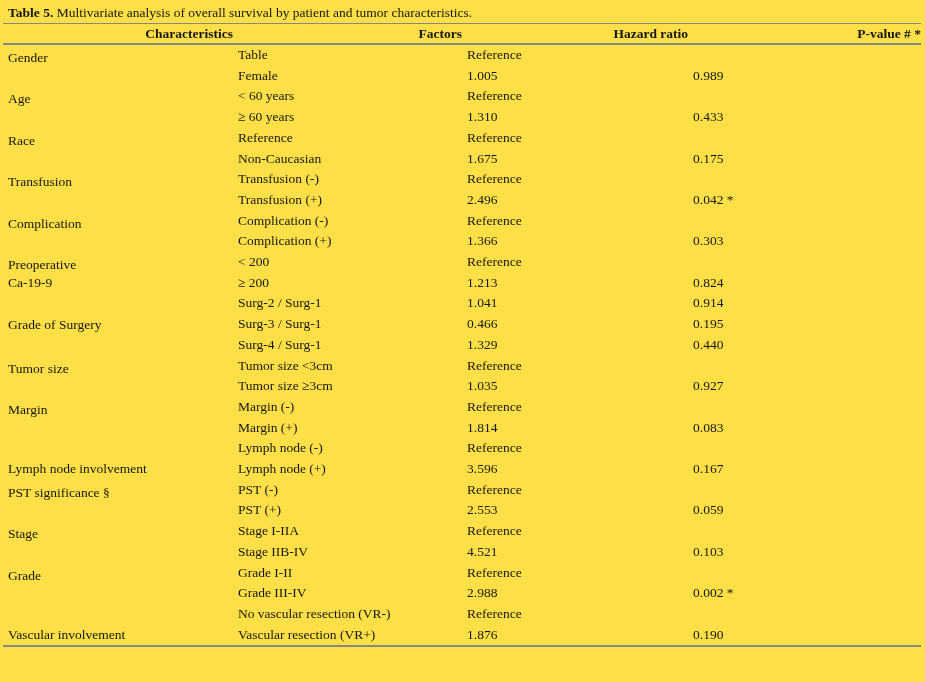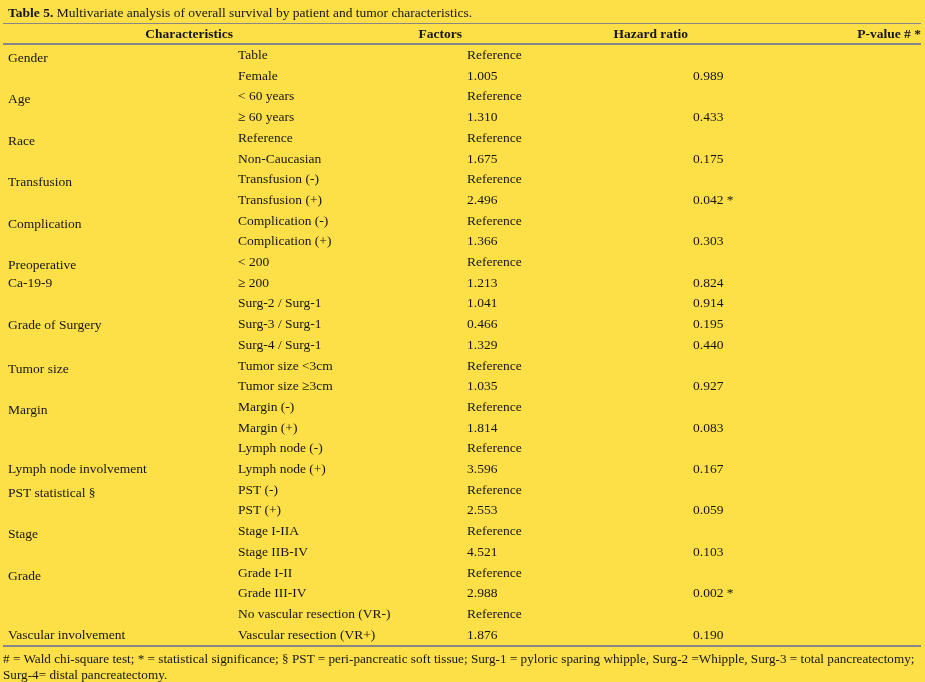--- a/index.html
+++ b/index.html
@@ -190,21 +190,21 @@
           <td class="factor">Lymph node (-)</td>
           <td class="hazard">Reference</td>
           <td class="p"></td>
         </tr>
         <tr>
           <td class="factor">Lymph node (+)</td>
           <td class="hazard">3.596</td>
           <td class="p">0.167</td>
         </tr>
         <tr>
-          <td class="char g10" rowspan="2">PST statistical §</td>
+          <td class="char g10" rowspan="2">PST significance §</td>
           <td class="factor">PST (-)</td>
           <td class="hazard">Reference</td>
           <td class="p"></td>
         </tr>
         <tr>
           <td class="factor">PST (+)</td>
           <td class="hazard">2.553</td>
           <td class="p">0.059</td>
         </tr>
         <tr>
@@ -236,15 +236,14 @@
           <td class="p"></td>
         </tr>
         <tr>
           <td class="factor">Vascular resection (VR+)</td>
           <td class="hazard">1.876</td>
           <td class="p">0.190</td>
         </tr>
       </tbody>
   </table>
 
-  <div class="footnote"># = Wald chi-square test; * = statistical significance; § PST = peri-pancreatic soft tissue; Surg-1 = pyloric sparing whipple, Surg-2 =Whipple, Surg-3 = total pancreatectomy; Surg-4= distal pancreatectomy.</div>
 
 </div>
 
 </body></html>

